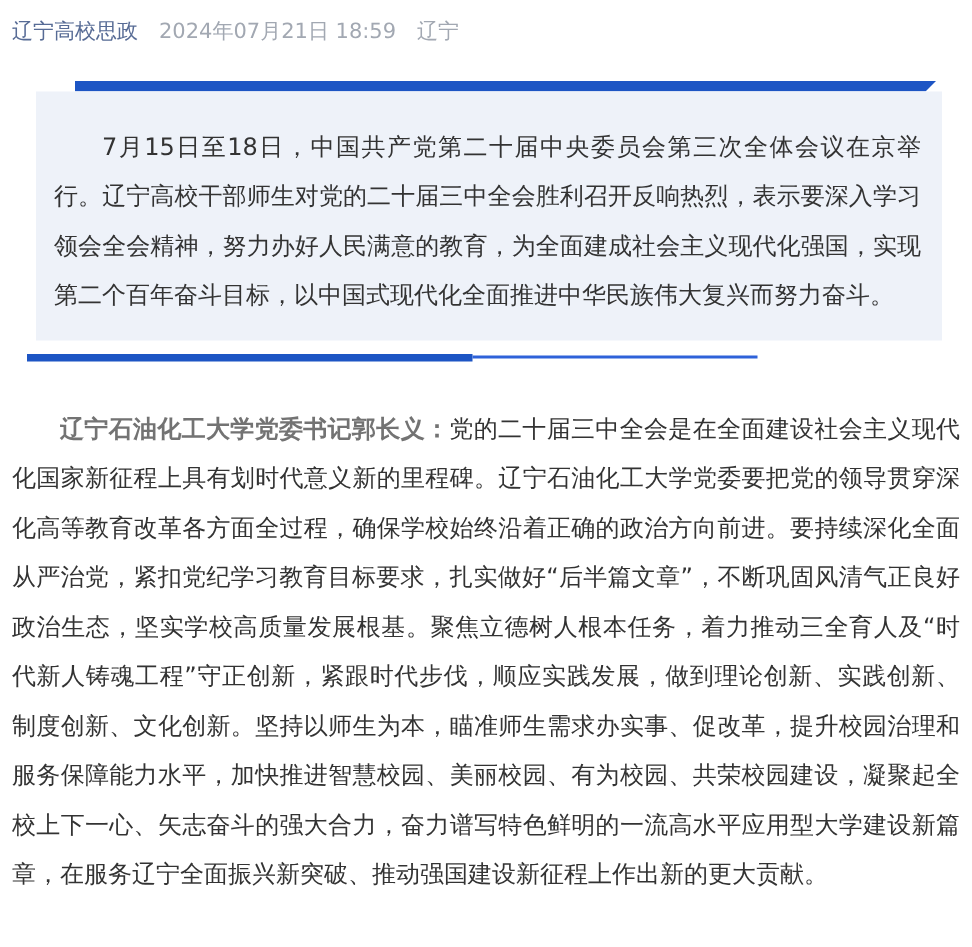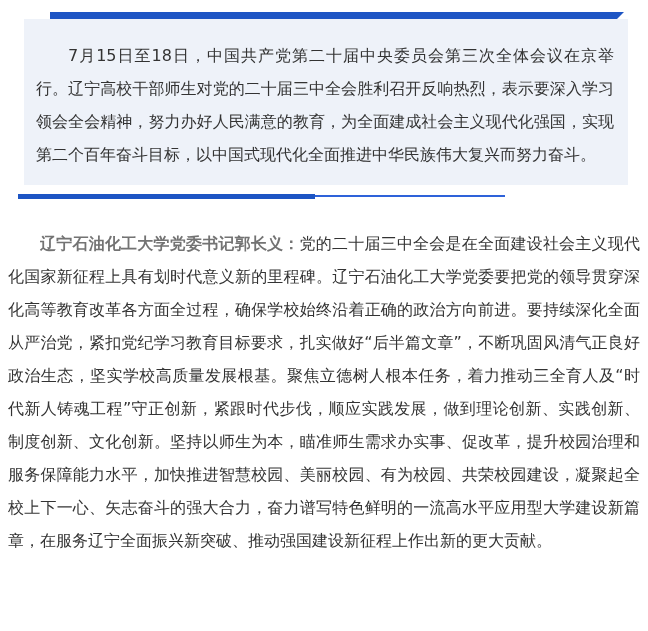--- a/index.html
+++ b/index.html
@@ -92,20 +92,25 @@
     font-weight: 700;
     color: #737373;
   }
 </style>
 </head>
 <body>
 
 <div class="page">
 
 
+  <div class="meta">
+    <span class="account">辽宁高校思政</span>
+    <span class="date">2024年07月21日 18:59</span>
+    <span class="location">辽宁</span>
+  </div>
 
   <div class="quote-wrap">
     <div class="quote-topbar"></div>
     <div class="quote-box">
       <p>7月15日至18日，中国共产党第二十届中央委员会第三次全体会议在京举行。辽宁高校干部师生对党的二十届三中全会胜利召开反响热烈，表示要深入学习领会全会精神，努力办好人民满意的教育，为全面建成社会主义现代化强国，实现第二个百年奋斗目标，以中国式现代化全面推进中华民族伟大复兴而努力奋斗。</p>
     </div>
   </div>
 
   <div class="divider-row">
     <div class="divider-thick"></div>

